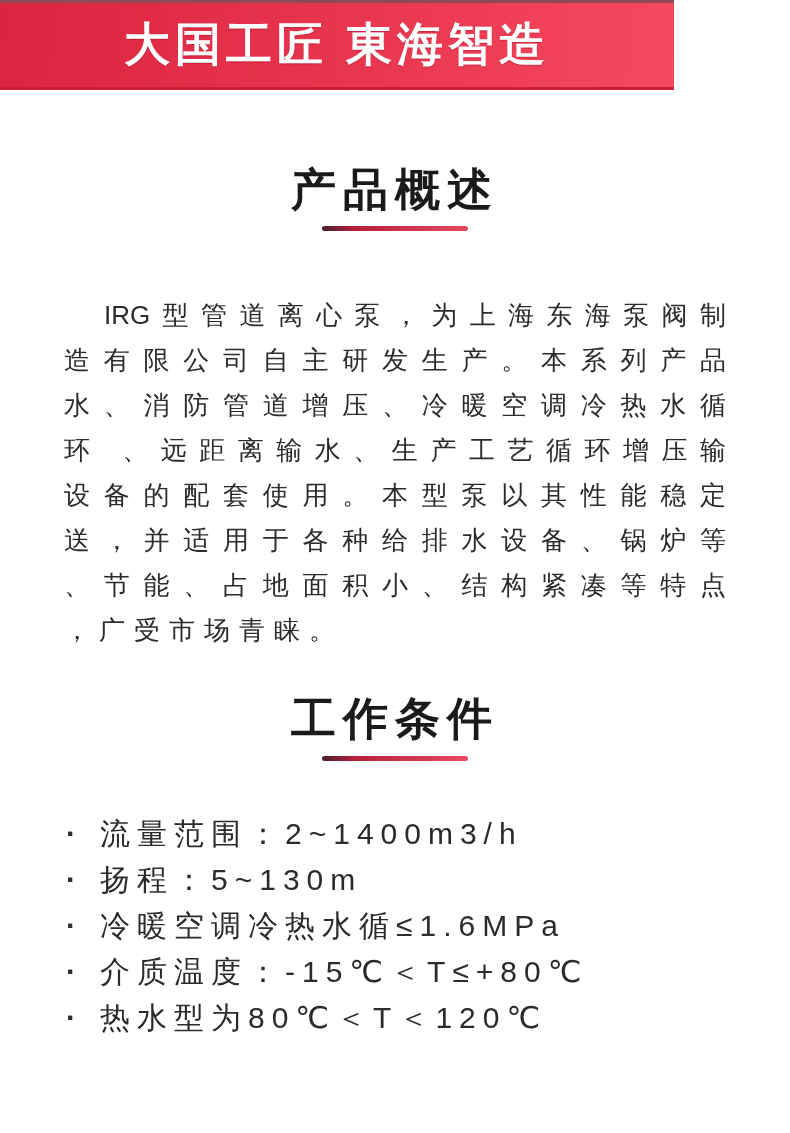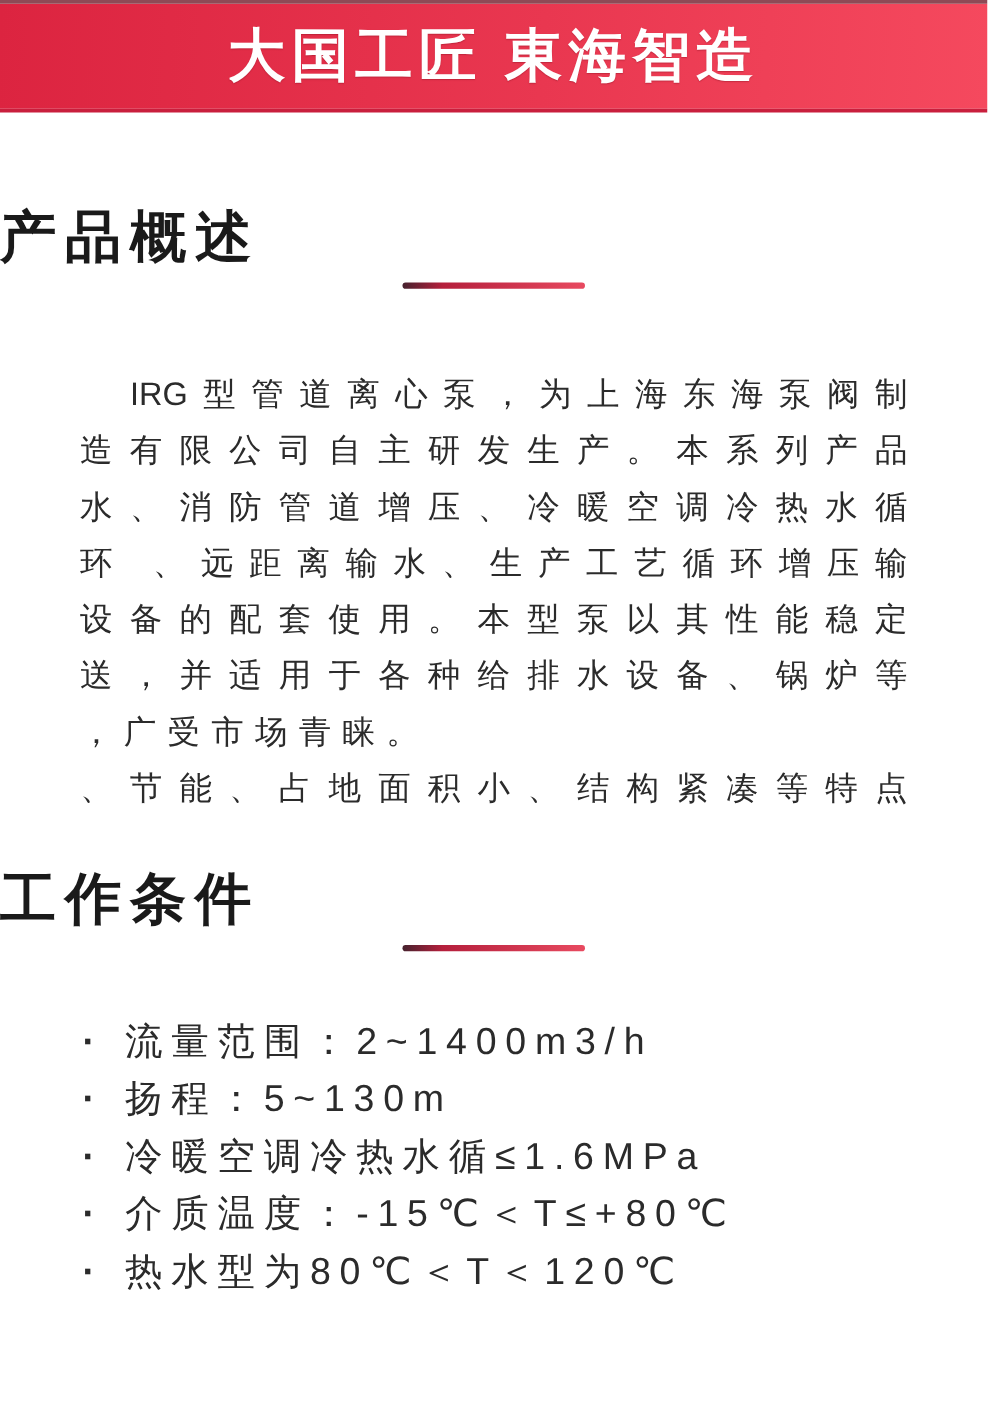--- a/index.html
+++ b/index.html
@@ -18,37 +18,37 @@
   html,body{background:#ffffff;}
   body{
     width:790px;height:1133px;
     margin:0 auto;
     font-family:"Liberation Sans","DejaVu Sans",sans-serif;
     overflow:hidden;
     position:relative;
   }
   
   .banner{
-    width:790px;height:90px;
+    width:674px;height:90px;
     background:linear-gradient(93deg,var(--banner-red-left) 0%,#e93750 55%,var(--banner-red-right) 100%);
     border-top:3px solid var(--banner-edge-top);
     border-bottom:3px solid var(--banner-edge-bottom);
     display:flex;align-items:center;justify-content:center;
   }
   .banner-title{
     color:var(--banner-text);
     font-size:46px;
     font-weight:700;
     letter-spacing:5px;
     white-space:pre;
     text-shadow:0 1px 1px rgba(120,10,25,.35);
   }
   
   .section-title{
-    text-align:left;
+    text-align:center;
     color:var(--title-text);
     font-size:45px;
     font-weight:700;
     letter-spacing:7px;
     line-height:1.05;
   }
   .section-title.first{margin-top:76px;}
   .section-title.second{margin-top:42px;}
   .title-underline{
     width:146px;height:5px;
@@ -109,22 +109,22 @@
   <h2 class="section-title first">产品概述</h2>
   <div class="title-underline"></div>
 
   <div class="paragraph">
     <div class="para-line indent">IRG型管道离心泵，为上海东海泵阀制</div>
     <div class="para-line">造有限公司自主研发生产。本系列产品</div>
     <div class="para-line">水、消防管道增压、冷暖空调冷热水循</div>
     <div class="para-line">环 、远距离输水、生产工艺循环增压输</div>
     <div class="para-line">设备的配套使用。本型泵以其性能稳定</div>
     <div class="para-line">送，并适用于各种给排水设备、锅炉等</div>
+    <div class="para-line">、节能、占地面积小、结构紧凑等特点</div>
     <div class="para-line last">，广受市场青睐。</div>
-    <div class="para-line">、节能、占地面积小、结构紧凑等特点</div>
   </div>
 </section>
 
 <section>
   <h2 class="section-title second">工作条件</h2>
   <div class="title-underline"></div>
 
   <ul class="bullet-list">
     <li class="bullet-item">
       <span class="bullet-dot">·</span>

